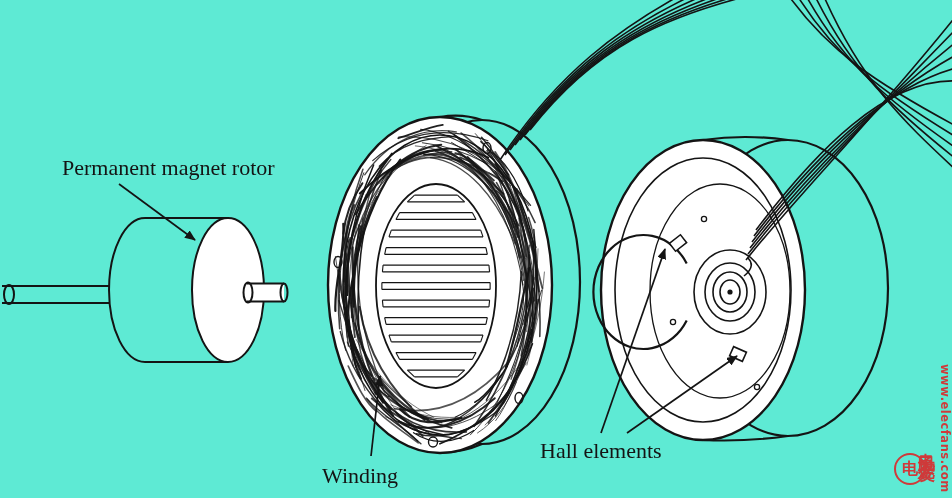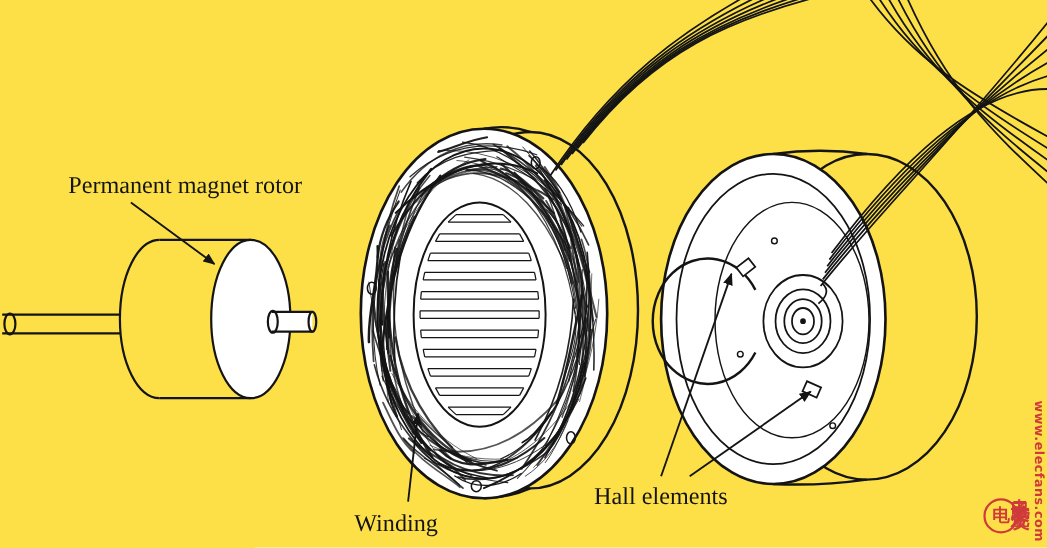--- a/index.html
+++ b/index.html
@@ -1,16 +1,16 @@
 <!DOCTYPE html>
 <html><head>
 <meta charset="utf-8">
 <style>
   html,body{margin:0;padding:0;background:#ffffff;}
-  #stage{position:relative;width:952px;height:498px;background:#fde047;overflow:hidden;
+  #stage{position:relative;width:952px;height:498px;background:#5eead4;overflow:hidden;
          font-family:"Liberation Serif", serif;text-decoration:underline;}
   svg{position:absolute;left:0;top:0;}
   .lbl{font-family:"Liberation Serif", serif;font-size:22px;fill:#141414;}
   
   .watermark{position:absolute;left:0;top:0;width:100%;height:100%;pointer-events:none;
              color:#cf3a3a;font-family:"DejaVu Sans", sans-serif;}
   .wm-brand{position:absolute;right:13px;bottom:44px;writing-mode:vertical-rl;text-orientation:upright;
             font-size:17px;font-weight:700;letter-spacing:3px;}
   .wm-logo{position:absolute;right:26px;bottom:13px;width:28px;height:28px;border:2.5px solid currentColor;
            border-radius:50%;display:flex;align-items:center;justify-content:center;

